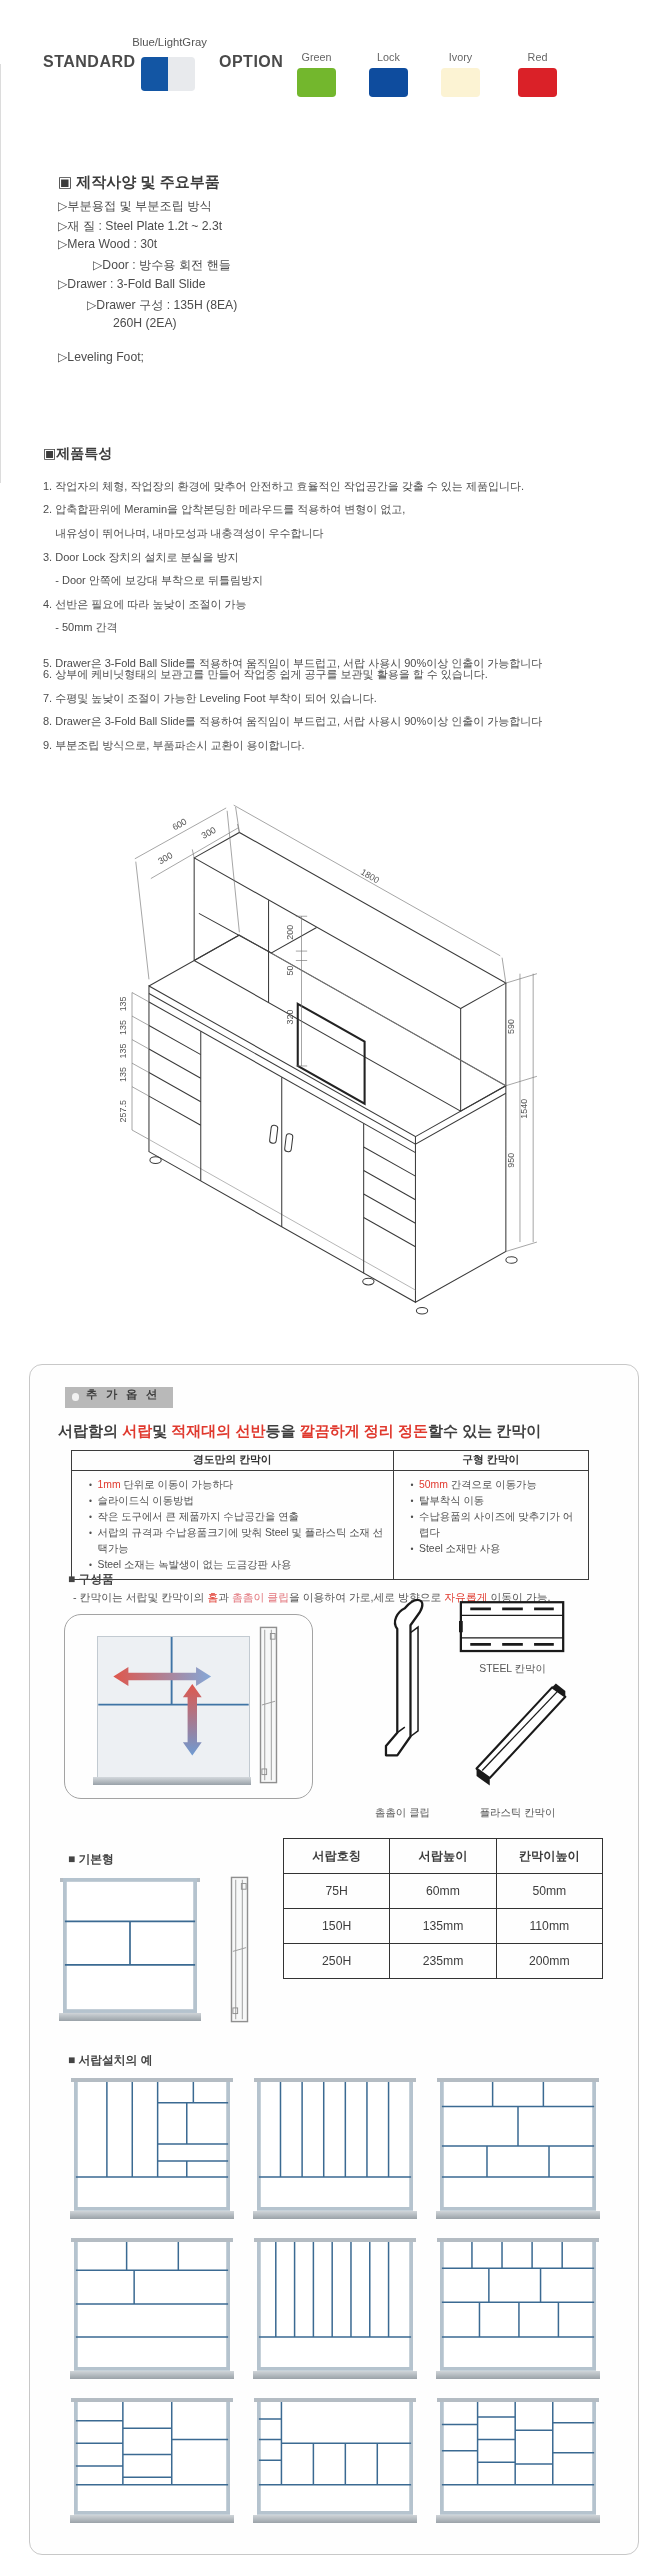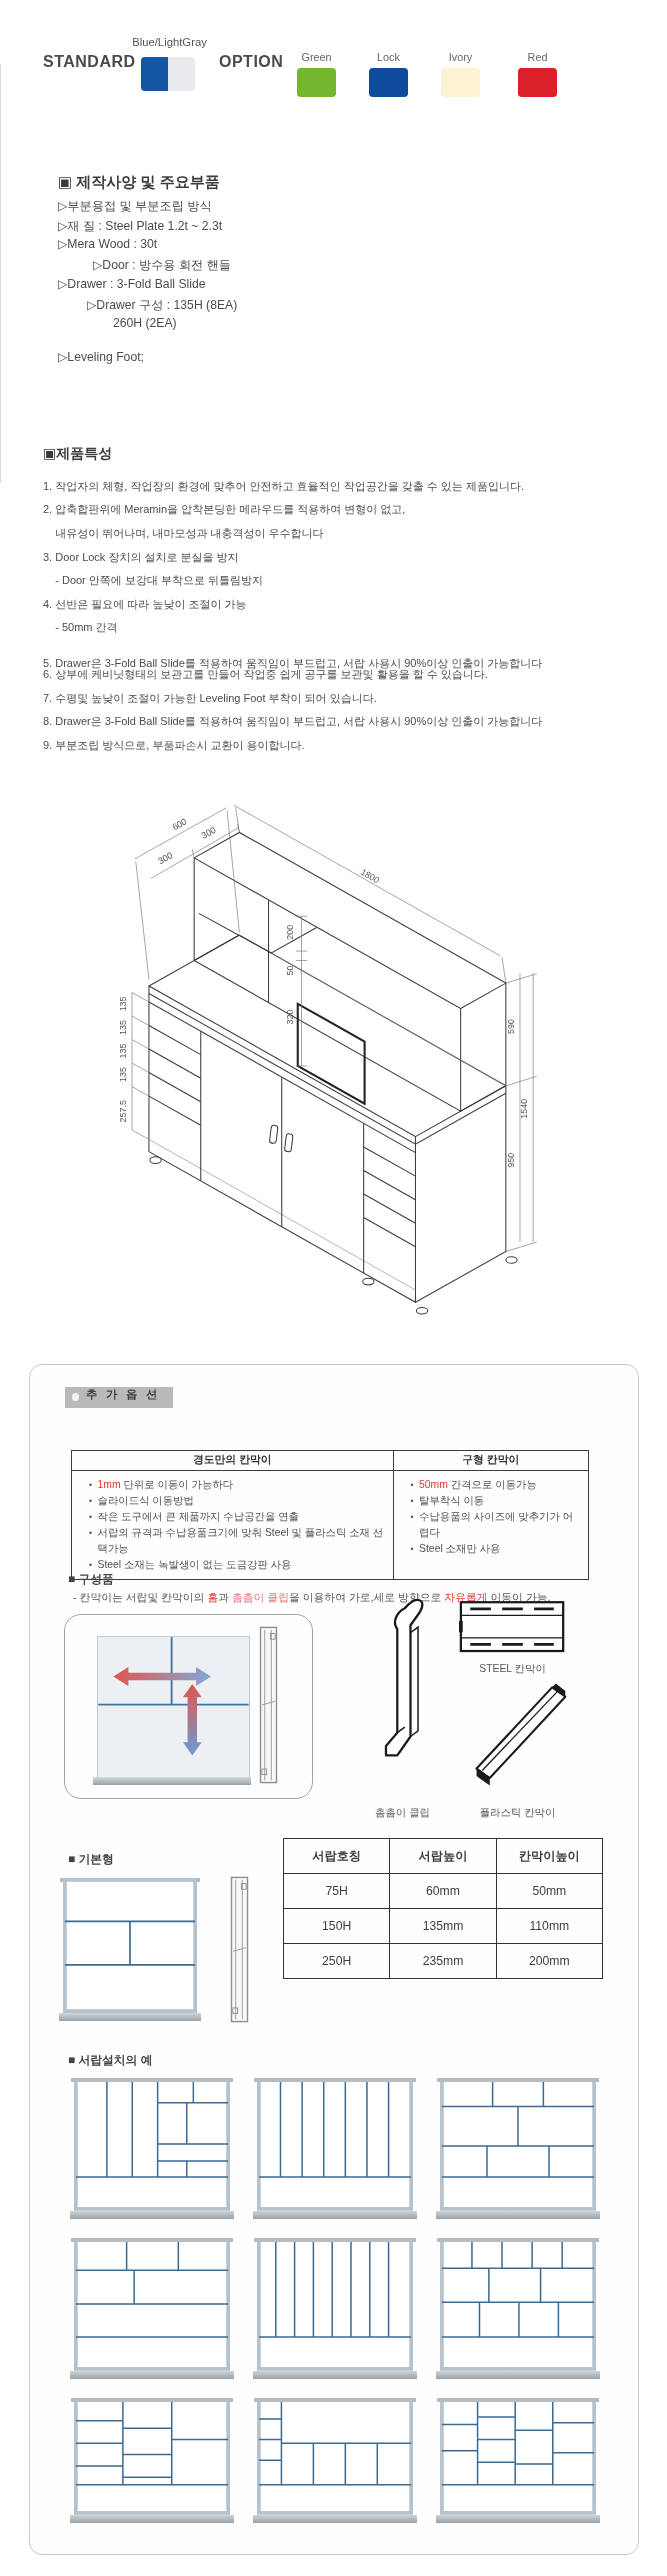--- a/index.html
+++ b/index.html
@@ -181,20 +181,23 @@
     <text class="dwg-txt" x="560" y="348" transform="rotate(-90 560 348)">1540</text>
   </svg>
 
   <div class="abs optbox">
 
     <div class="abs badge">
       <span class="dot"></span>
       <span>추 가 옵 션</span>
     </div>
 
+    <div class="abs caption">
+      <span>서랍함의 </span><span class="red">서랍</span><span>및 </span><span class="red">적재대의 선반</span><span>등을 </span><span class="red">깔끔하게 정리 정돈</span><span>할수 있는 칸막이</span>
+    </div>
 
     <table class="abs cmp-table">
       <tbody>
           <tr>
         <th style="width:62%;">경도만의 칸막이</th>
         <th>구형 칸막이</th>
       </tr>
       <tr>
         <td>
           <div class="bullet"><span class="red">1mm</span><span> 단위로 이동이 가능하다</span></div>

